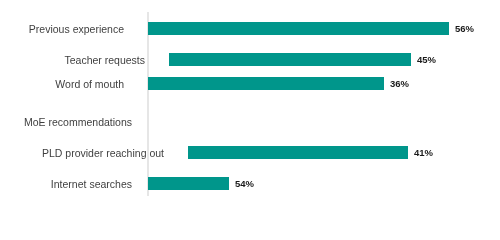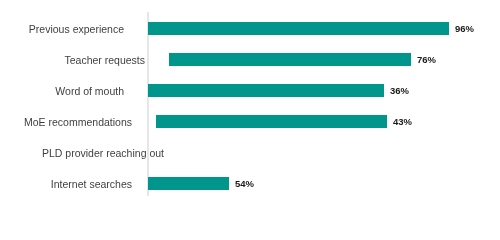--- a/index.html
+++ b/index.html
@@ -75,50 +75,50 @@
 
 <div id="chart-root">
   <div id="plot-area">
 
     <div class="axis-line"></div>
 
     <div class="bar-row" style="top:19px;">
       <span class="cat-label">Previous experience</span>
       <span class="bar-wrap">
         <span class="bar" style="width:301px;"></span>
-        <span class="value-label">96%</span>
+        <span class="value-label">56%</span>
       </span>
     </div>
 
     <div class="bar-row" style="top:50px;margin-left:21px;">
       <span class="cat-label">Teacher requests</span>
       <span class="bar-wrap">
         <span class="bar" style="width:242px;"></span>
-        <span class="value-label">76%</span>
+        <span class="value-label">45%</span>
       </span>
     </div>
 
-    <div class="bar-row" style="top:81px;">
+    <div class="bar-row" style="top:74px;">
       <span class="cat-label">Word of mouth</span>
       <span class="bar-wrap">
         <span class="bar" style="width:236px;"></span>
         <span class="value-label">36%</span>
       </span>
     </div>
 
     <div class="bar-row" style="top:112px;margin-left:8px;">
       <span class="cat-label">MoE recommendations</span>
-      <span class="bar-wrap">
-        <span class="bar" style="width:231px;"></span>
-        <span class="value-label">43%</span>
-      </span>
     </div>
 
     <div class="bar-row" style="top:143px;margin-left:40px;">
       <span class="cat-label">PLD provider reaching out</span>
+      <span class="bar-wrap">
+        <span class="bar" style="width:220px;"></span>
+        <span class="value-label">41%</span>
+      </span>
     </div>
 
     <div class="bar-row" style="top:174px;padding-left:8px;">
       <span class="cat-label">Internet searches</span>
       <span class="bar-wrap">
         <span class="bar" style="width:81px;"></span>
         <span class="value-label">54%</span>
       </span>
     </div>
 

